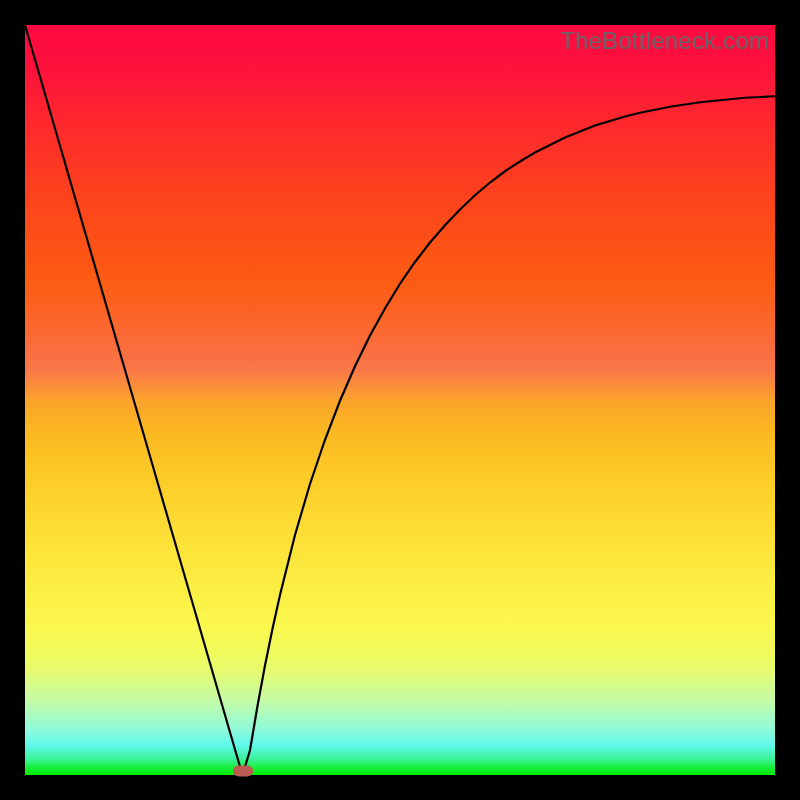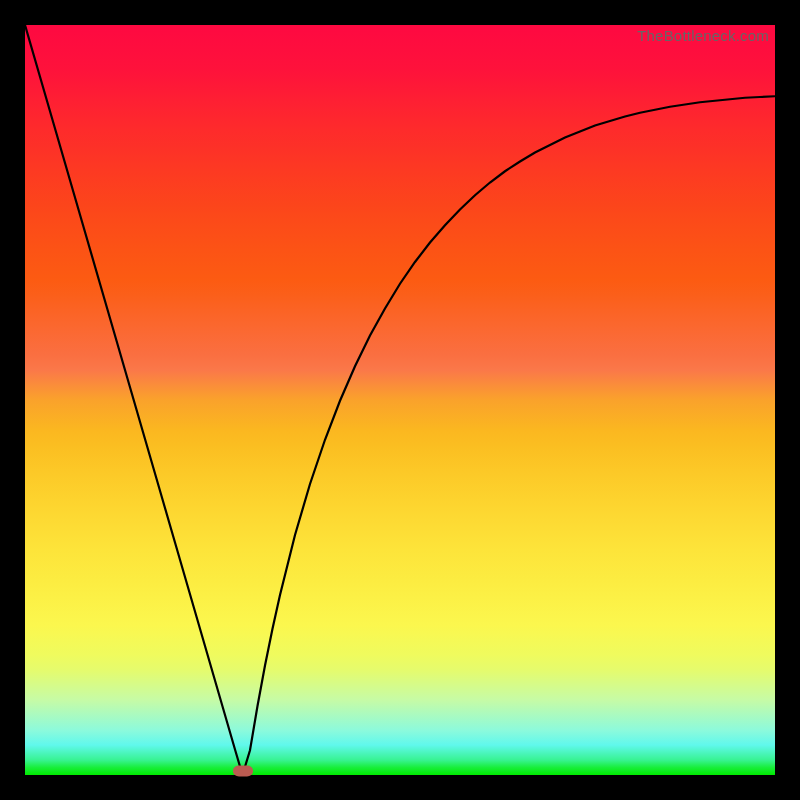--- a/index.html
+++ b/index.html
@@ -58,21 +58,21 @@
       #38f392 98%,
       #18ee3b 99%,
       #00ea00 100%
     );
   }
   .watermark {
     position: absolute;
     top: 2px;
     right: 6px;
     color: #666;
-    font-size: 15px;
+    font-size: 24px;
     letter-spacing: 0.2px;
     font-weight: 400;
     z-index: 10;
   }
   .curve-svg {
     position: absolute;
     left: 0;
     top: 0;
     width: 750px;
     height: 750px;

